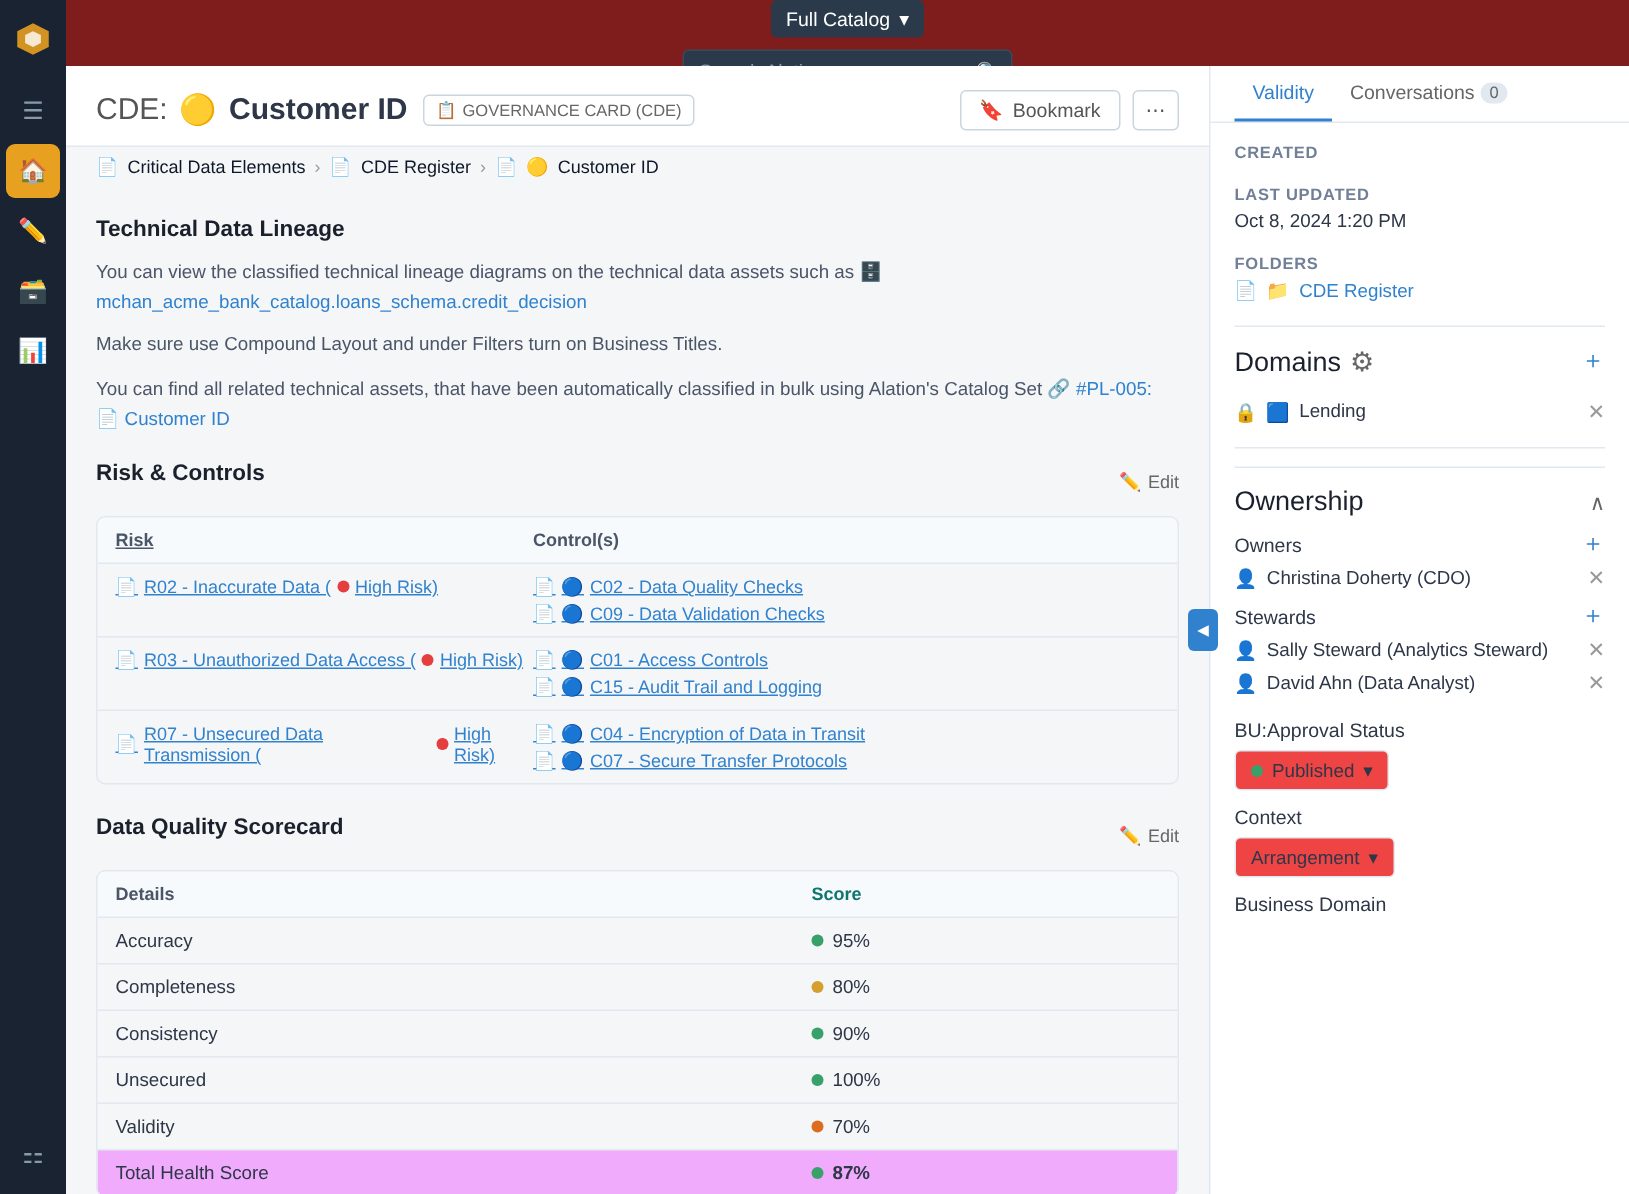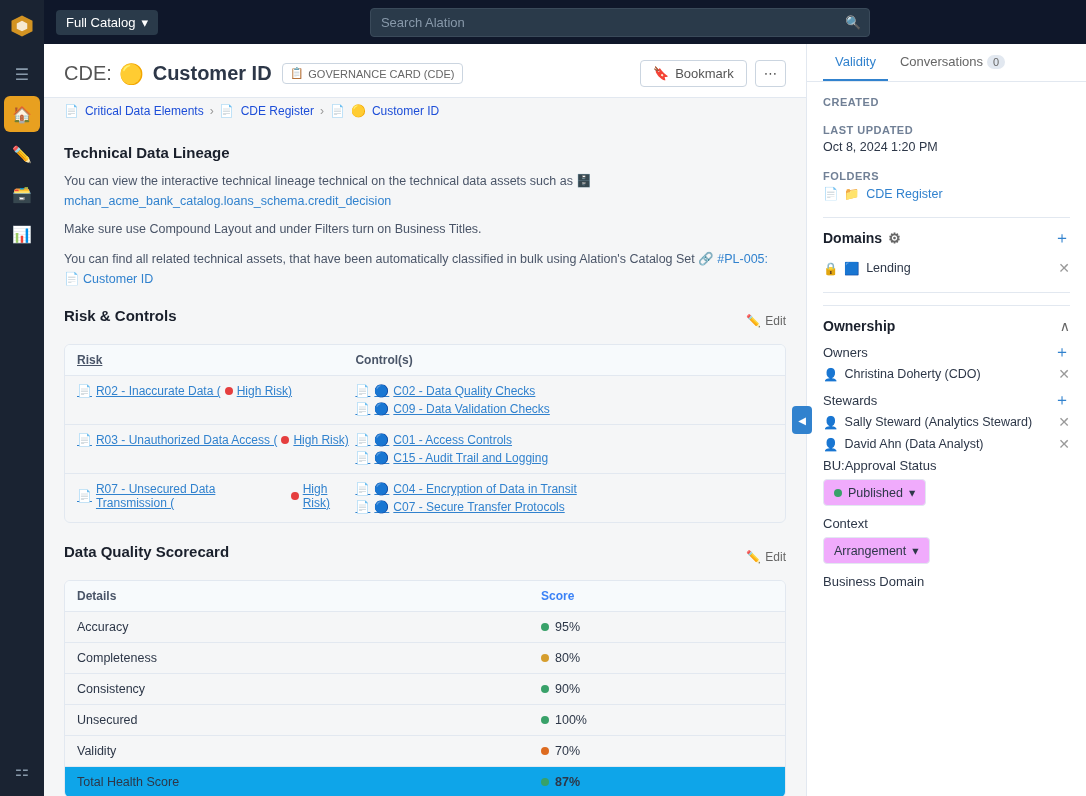--- a/index.html
+++ b/index.html
@@ -5,38 +5,38 @@
     * { box-sizing: border-box; margin: 0; padding: 0; }
     body { font-family: -apple-system, BlinkMacSystemFont, 'Segoe UI', sans-serif; font-size: 13px; background: #f5f6f7; color: #2d3748; }
 
     
     .app-layout { display: flex; height: 796px; width: 1086px; overflow: hidden; }
     .left-nav { width: 44px; background: #1a2332; display: flex; flex-direction: column; align-items: center; padding: 8px 0; gap: 4px; flex-shrink: 0; }
     .left-nav .nav-logo { width: 36px; height: 36px; display: flex; align-items: center; justify-content: center; margin-bottom: 8px; }
     .left-nav .nav-icon { width: 36px; height: 36px; display: flex; align-items: center; justify-content: center; border-radius: 6px; color: #8899aa; cursor: pointer; font-size: 16px; }
     .left-nav .nav-icon.active { background: #e8a020; color: white; }
     .main-area { flex: 1; display: flex; flex-direction: column; overflow: hidden; }
-    .top-bar { height: 44px; background: #0f172a; display: flex; align-items: center; padding: 0 12px; gap: 8px; flex-shrink: 0; }
+    .top-bar { height: 44px; background: #7f1d1d; display: flex; align-items: center; padding: 0 12px; gap: 8px; flex-shrink: 0; flex-direction: column; }
     .top-bar .catalog-btn { display: flex; align-items: center; gap: 6px; background: #2a3a4a; color: #ccd; border: none; border-radius: 4px; padding: 5px 10px; cursor: pointer; font-size: 13px; color: white; }
     .search-bar { flex: 1; max-width: 500px; margin: 0 auto; position: relative; }
     .search-bar input { width: 100%; background: #2a3a4a; border: 1px solid #3a4a5a; border-radius: 4px; padding: 6px 32px 6px 10px; color: white; font-size: 13px; outline: none; }
     .search-bar input::placeholder { color: #8899aa; }
     .search-icon-btn { position: absolute; right: 8px; top: 50%; transform: translateY(-50%); color: #8899aa; }
     .page-content { flex: 1; overflow-y: auto; padding: 0; }
     .right-panel { width: 280px; border-left: 1px solid #e2e8f0; overflow-y: auto; background: white; flex-shrink: 0; }
 
     
     .page-header { padding: 16px 20px 10px; border-bottom: 1px solid #e2e8f0; display: flex; align-items: center; justify-content: space-between; background: white; }
     .page-title { display: flex; align-items: center; gap: 8px; font-size: 20px; font-weight: 600; }
     .governance-badge { display: flex; align-items: center; gap: 4px; border: 1px solid #cbd5e0; border-radius: 4px; padding: 3px 8px; font-size: 11px; color: #666; cursor: pointer; }
     .header-actions { display: flex; align-items: center; gap: 8px; }
     .bookmark-btn { display: flex; align-items: center; gap: 6px; border: 1px solid #cbd5e0; background: white; border-radius: 4px; padding: 5px 12px; cursor: pointer; font-size: 13px; color: #555; }
     .more-btn { border: 1px solid #cbd5e0; background: white; border-radius: 4px; padding: 5px 8px; cursor: pointer; color: #555; }
     .breadcrumb { padding: 6px 20px 10px; display: flex; align-items: center; gap: 6px; font-size: 12px; color: #666; }
-    .breadcrumb a { color: #1d4ed8; text-decoration: none; display: flex; align-items: center; gap: 3px; }
+    .breadcrumb a { color: #0f172a; text-decoration: none; display: flex; align-items: center; gap: 3px; }
     .breadcrumb .sep { color: #999; }
 
     
     .scroll-area { padding: 16px 20px; }
     .section-title { font-size: 15px; font-weight: 600; margin-bottom: 10px; color: #1a202c; }
     .section-desc { font-size: 12.5px; color: #4a5568; line-height: 1.6; margin-bottom: 8px; }
     .link-text { color: #3182ce; cursor: pointer; text-decoration: none; }
 
     
     .risk-section { margin-bottom: 20px; }
@@ -52,50 +52,50 @@
     .controls-cell { flex: 1.5; display: flex; flex-direction: column; gap: 4px; }
     .risk-link { color: #3182ce; cursor: pointer; display: flex; align-items: center; gap: 4px; font-size: 12px; }
     .control-link { color: #3182ce; cursor: pointer; display: flex; align-items: center; gap: 4px; font-size: 12px; }
     .red-dot { width: 8px; height: 8px; border-radius: 50%; background: #e53e3e; display: inline-block; }
 
     
     .scorecard-section { margin-top: 10px; }
     .scorecard-table { width: 100%; border: 1px solid #e2e8f0; border-radius: 6px; overflow: hidden; }
     .sc-header { display: flex; background: #f7fafc; padding: 8px 12px; border-bottom: 1px solid #e2e8f0; }
     .sc-metric-col { flex: 2; font-weight: 600; font-size: 12px; color: #4a5568; }
-    .sc-score-col { flex: 1; font-weight: 600; font-size: 12px; color: #3b82f6; }
+    .sc-score-col { flex: 1; font-weight: 600; font-size: 12px; color: #0f766e; }
     .sc-row { display: flex; padding: 8px 12px; border-bottom: 1px solid #e2e8f0; align-items: center; }
-    .sc-row:last-child { border-bottom: none; background: #0ea5e9; justify-content: space-between; }
+    .sc-row:last-child { border-bottom: none; background: #f0abfc; justify-content: space-between; }
     .sc-metric { flex: 2; font-size: 12.5px; font-weight: 500; }
     .sc-score { flex: 1; display: flex; align-items: center; gap: 6px; font-size: 12.5px; }
     .score-dot { width: 8px; height: 8px; border-radius: 50%; display: inline-block; }
     .green { background: #38a169; }
     .yellow { background: #d69e2e; }
     .orange { background: #dd6b20; }
 
     
     .panel-tabs { display: flex; border-bottom: 1px solid #e2e8f0; padding: 0 16px; }
     .panel-tab { padding: 10px 12px; font-size: 13px; cursor: pointer; color: #666; border-bottom: 2px solid transparent; display: flex; align-items: center; gap: 4px; }
     .panel-tab.active { color: #3182ce; border-bottom-color: #3182ce; font-weight: 500; }
     .panel-tab .badge { background: #e2e8f0; border-radius: 10px; padding: 1px 6px; font-size: 11px; }
     .panel-body { padding: 14px 16px; }
     .prop-section { margin-bottom: 16px; }
     .prop-label { font-size: 11px; font-weight: 600; color: #718096; text-transform: uppercase; letter-spacing: 0.5px; margin-bottom: 4px; }
     .prop-value { font-size: 12.5px; color: #2d3748; }
     .folder-item { display: flex; align-items: center; gap: 6px; font-size: 12.5px; color: #3182ce; cursor: pointer; }
     .divider { border: none; border-top: 1px solid #e2e8f0; margin: 12px 0; }
     .section-heading { display: flex; align-items: center; justify-content: space-between; margin-bottom: 10px; }
-    .section-heading-title { font-size: 14px; font-weight: 700; color: #1a202c; display: flex; align-items: center; gap: 6px; }
+    .section-heading-title { font-size: 18px; font-weight: 400; color: #1a202c; display: flex; align-items: center; gap: 6px; }
     .add-btn { background: none; border: none; color: #3182ce; cursor: pointer; font-size: 16px; line-height: 1; }
     .remove-btn { background: none; border: none; color: #999; cursor: pointer; font-size: 14px; }
     .person-item { display: flex; align-items: center; justify-content: space-between; margin-bottom: 6px; }
     .person-name { display: flex; align-items: center; gap: 6px; font-size: 12.5px; color: #2d3748; }
     .domain-item { display: flex; align-items: center; justify-content: space-between; margin-bottom: 6px; padding: 4px 0; }
     .domain-name { display: flex; align-items: center; gap: 6px; font-size: 12.5px; }
-    .status-dropdown { display: inline-flex; align-items: center; gap: 6px; border: 1px solid #e2e8f0; border-radius: 4px; padding: 5px 10px; font-size: 12.5px; cursor: pointer; background: #f0abfc; }
+    .status-dropdown { display: inline-flex; align-items: center; gap: 6px; border: 1px solid #e2e8f0; border-radius: 4px; padding: 5px 10px; font-size: 12.5px; cursor: pointer; background: #ef4444; }
     .status-dot { width: 8px; height: 8px; border-radius: 50%; background: #38a169; }
     .collapse-btn { background: none; border: none; cursor: pointer; color: #666; font-size: 14px; }
     .ownership-section { border-top: 1px solid #e2e8f0; padding-top: 12px; }
 
     
     .panel-toggle { position: absolute; left: -14px; top: 50%; transform: translateY(-50%); width: 20px; height: 28px; background: #3182ce; border-radius: 4px; display: flex; align-items: center; justify-content: center; color: white; cursor: pointer; font-size: 10px; }
     .content-wrapper { display: flex; position: relative; flex: 1; overflow: hidden; }
 
     .header-title-row { display: flex; align-items: center; gap: 10px; flex-wrap: wrap; }
   </style>
@@ -169,21 +169,21 @@
           <span class="sep">›</span>
           <span>📄</span>
           <span>🟡</span>
           <a href="#">Customer ID</a>
         </div>
 
         <div class="scroll-area">
 
           <div class="section-title">Technical Data Lineage</div>
           <p class="section-desc">
-            <span>You can view the interactive technical lineage technical on the technical data assets such as</span>
+            <span>You can view the classified technical lineage diagrams on the technical data assets such as</span>
             <span> 🗄️ </span>
             <a href="#" class="link-text">mchan_acme_bank_catalog.loans_schema.credit_decision</a>
           </p>
           <p class="section-desc">Make sure use Compound Layout and under Filters turn on Business Titles.</p>
           <p class="section-desc" style="margin-top:10px;">
             <span>You can find all related technical assets, that have been automatically classified in bulk using Alation's Catalog Set</span>
             <span> 🔗 </span>
             <a href="#" class="link-text">#PL-005:</a>
             <span> </span>
             <span>📄</span>
@@ -387,21 +387,21 @@
               </div>
               <div class="person-item">
                 <div class="person-name">
                   <span>👤</span>
                   <span>Christina Doherty (CDO)</span>
                 </div>
                 <button class="remove-btn">✕</button>
               </div>
             </div>
 
-            <div style="margin-bottom:6px;">
+            <div style="margin-bottom:16px;">
               <div style="display:flex; align-items:center; justify-content:space-between; margin-bottom:6px;">
                 <span style="font-size:13px; font-weight:500;">Stewards</span>
                 <button class="add-btn">＋</button>
               </div>
               <div class="person-item">
                 <div class="person-name">
                   <span>👤</span>
                   <span>Sally Steward (Analytics Steward)</span>
                 </div>
                 <button class="remove-btn">✕</button>

